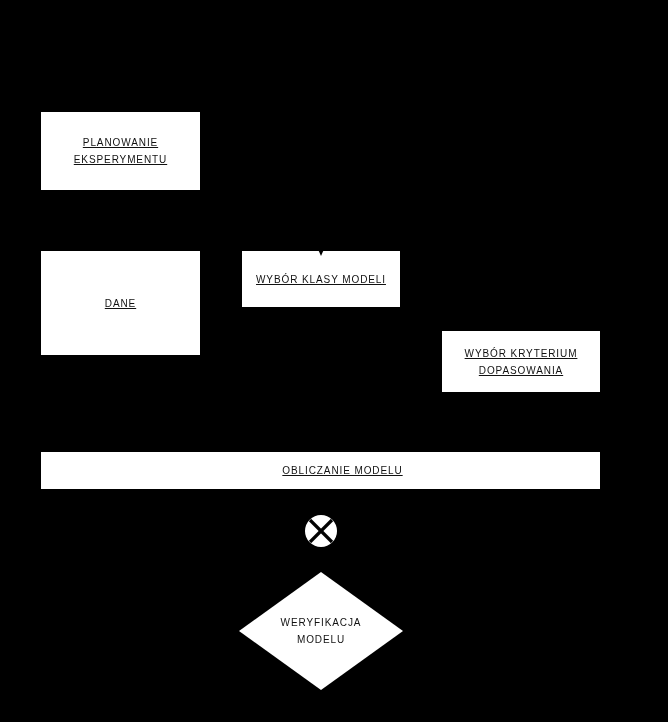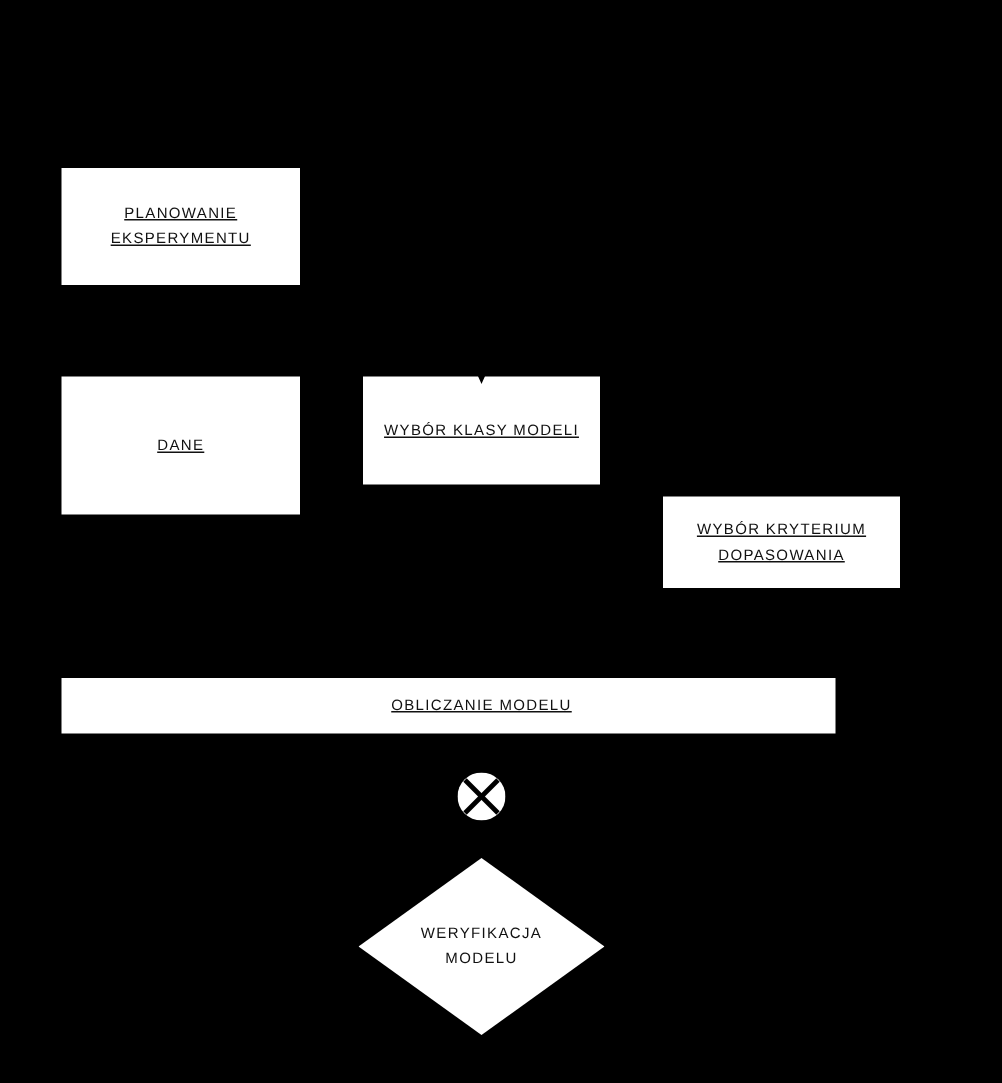--- a/index.html
+++ b/index.html
@@ -75,40 +75,40 @@
 </head>
 <body>
 
 <div id="canvas">
 
   <div class="node" style="left:41px; top:112px; width:159px; height:78px;">
     <span class="node-label">PLANOWANIE
 EKSPERYMENTU</span>
   </div>
 
-  <div class="node" style="left:41px; top:251px; width:159px; height:92px;">
+  <div class="node" style="left:41px; top:251px; width:159px; height:104px;">
     <span class="node-label">DANE</span>
   </div>
 
-  <div class="node" style="left:242px; top:251px; width:158px; height:72px;justify-content:center;">
+  <div class="node" style="left:242px; top:251px; width:158px; height:56px;justify-content:center;">
     <span class="node-label">WYBÓR KLASY MODELI</span>
   </div>
 
   <div class="arrowhead" style="left:315px; top:247px; width:12px; height:12px;">
     <svg width="12" height="12" viewBox="0 0 12 12">
       <polygon points="2,0 10,0 6,9" fill="#000000"></polygon>
     </svg>
   </div>
 
   <div class="node" style="left:442px; top:331px; width:158px; height:61px;">
     <span class="node-label">WYBÓR KRYTERIUM
 DOPASOWANIA</span>
   </div>
 
-  <div class="node" style="left:41px; top:452px; width:516px; height:37px;padding-left:44px;">
+  <div class="node" style="left:41px; top:452px; width:559px; height:37px;padding-left:44px;">
     <span class="node-label">OBLICZANIE MODELU</span>
   </div>
 
   <div class="connector-x" style="left:305px; top:515px; width:32px; height:32px;">
     <svg width="32" height="32" viewBox="0 0 32 32">
       <circle cx="16" cy="16" r="16" fill="#ffffff"></circle>
       <line x1="5" y1="5" x2="27" y2="27" stroke="#000000" stroke-width="3.2"></line>
       <line x1="27" y1="5" x2="5" y2="27" stroke="#000000" stroke-width="3.2"></line>
     </svg>
   </div>

